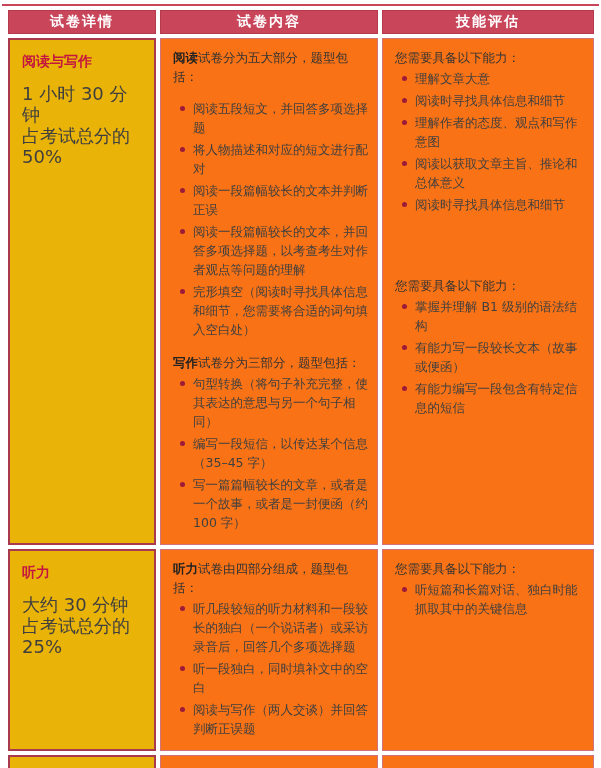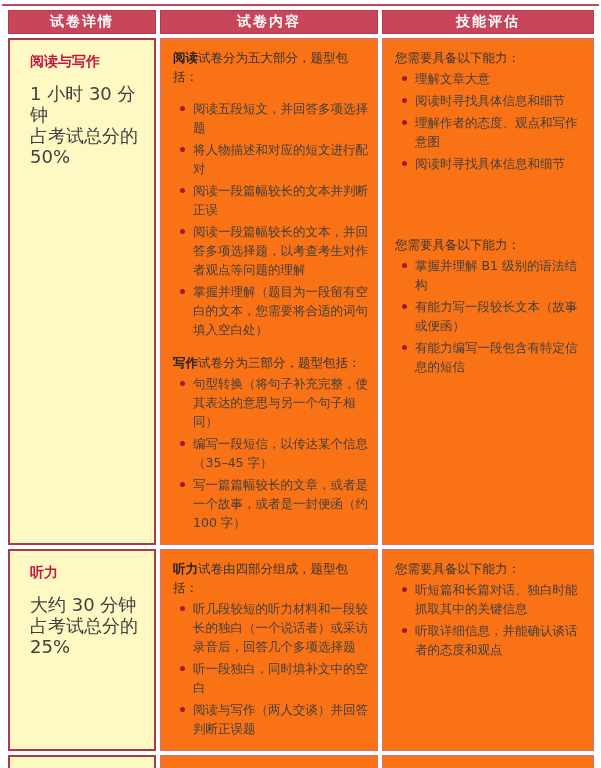--- a/index.html
+++ b/index.html
@@ -33,23 +33,23 @@
     font-weight: bold;
     font-size: 14px;
     letter-spacing: 2px;
     min-height: 24px;
     display: flex;
     align-items: center;
     justify-content: center;
   }
 
   .label-cell {
-    background: #fef9c3;
+    background: #eab308;
     border: 2px solid #A93A4D;
-    padding: 13px 10px 10px 20px;
+    padding: 13px 10px 10px 12px;
   }
   .content-cell {
     background: #f97316;
     border: 1px solid #D0737F;
     padding: 9px 5px 9px 12px;
   }
 
   .row1 .cell { min-height: 382px; }
   .row2 .cell { min-height: 144px; }
   .row3 .cell { min-height: 181px; }
@@ -119,40 +119,41 @@
     </div>
 
     <div class="cell content-cell col2">
       <div class="block">
         <p class="intro"><b>阅读</b><span>试卷分为五大部分，题型包括：</span></p>
         <ul class="gap-list">
           <li>阅读五段短文，并回答多项选择题</li>
           <li>将人物描述和对应的短文进行配对</li>
           <li>阅读一段篇幅较长的文本并判断正误</li>
           <li>阅读一段篇幅较长的文本，并回答多项选择题，以考查考生对作者观点等问题的理解</li>
-          <li>掌握并理解（题目为一段留有空白的文本，您需要将合适的词句填入空白处）</li>
+          <li>完形填空（阅读时寻找具体信息和细节，您需要将合适的词句填入空白处）</li>
         </ul>
       </div>
       <div class="block block-writing">
         <p class="intro"><b>写作</b><span>试卷分为三部分，题型包括：</span></p>
         <ul>
           <li>句型转换（将句子补充完整，使其表达的意思与另一个句子相同）</li>
           <li>编写一段短信，以传达某个信息（35–45 字）</li>
           <li>写一篇篇幅较长的文章，或者是一个故事，或者是一封便函（约 100 字）</li>
         </ul>
       </div>
     </div>
 
     <div class="cell content-cell col3">
       <div class="block">
         <p class="intro">您需要具备以下能力：</p>
         <ul>
           <li>理解文章大意</li>
           <li>阅读时寻找具体信息和细节</li>
           <li>理解作者的态度、观点和写作意图</li>
+          <li>阅读以获取文章主旨、推论和总体意义</li>
           <li>阅读时寻找具体信息和细节</li>
         </ul>
       </div>
       <div class="block skills-block2">
         <p class="intro">您需要具备以下能力：</p>
         <ul>
           <li>掌握并理解 B1 级别的语法结构</li>
           <li>有能力写一段较长文本（故事或便函）</li>
           <li>有能力编写一段包含有特定信息的短信</li>
         </ul>
@@ -176,21 +177,20 @@
           <li>阅读与写作（两人交谈）并回答判断正误题</li>
         </ul>
       </div>
     </div>
 
     <div class="cell content-cell col3">
       <div class="block">
         <p class="intro">您需要具备以下能力：</p>
         <ul>
           <li>听短篇和长篇对话、独白时能抓取其中的关键信息</li>
-          <li>听取详细信息，并能确认谈话者的态度和观点</li>
         </ul>
       </div>
     </div>
   </div>
 
   <div class="trow row3">
     <div class="cell label-cell col1">
       
       
       

